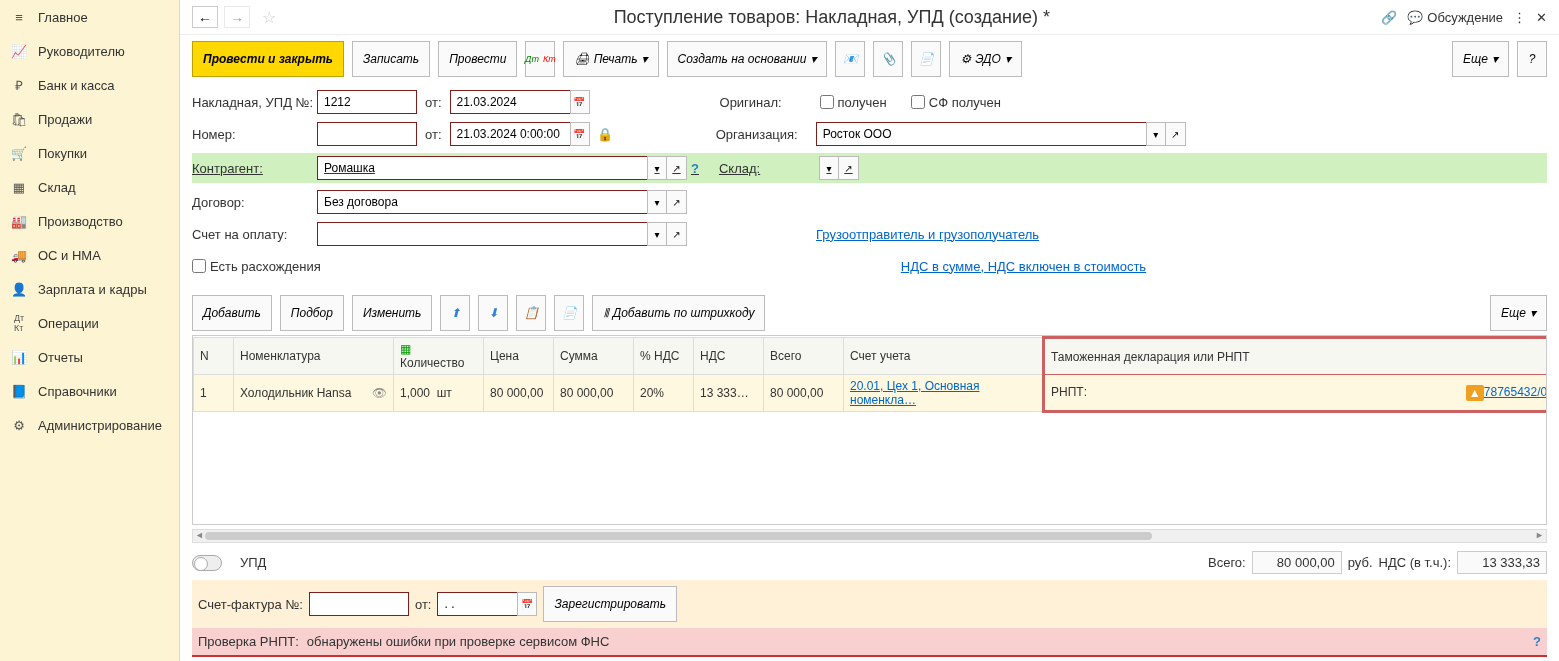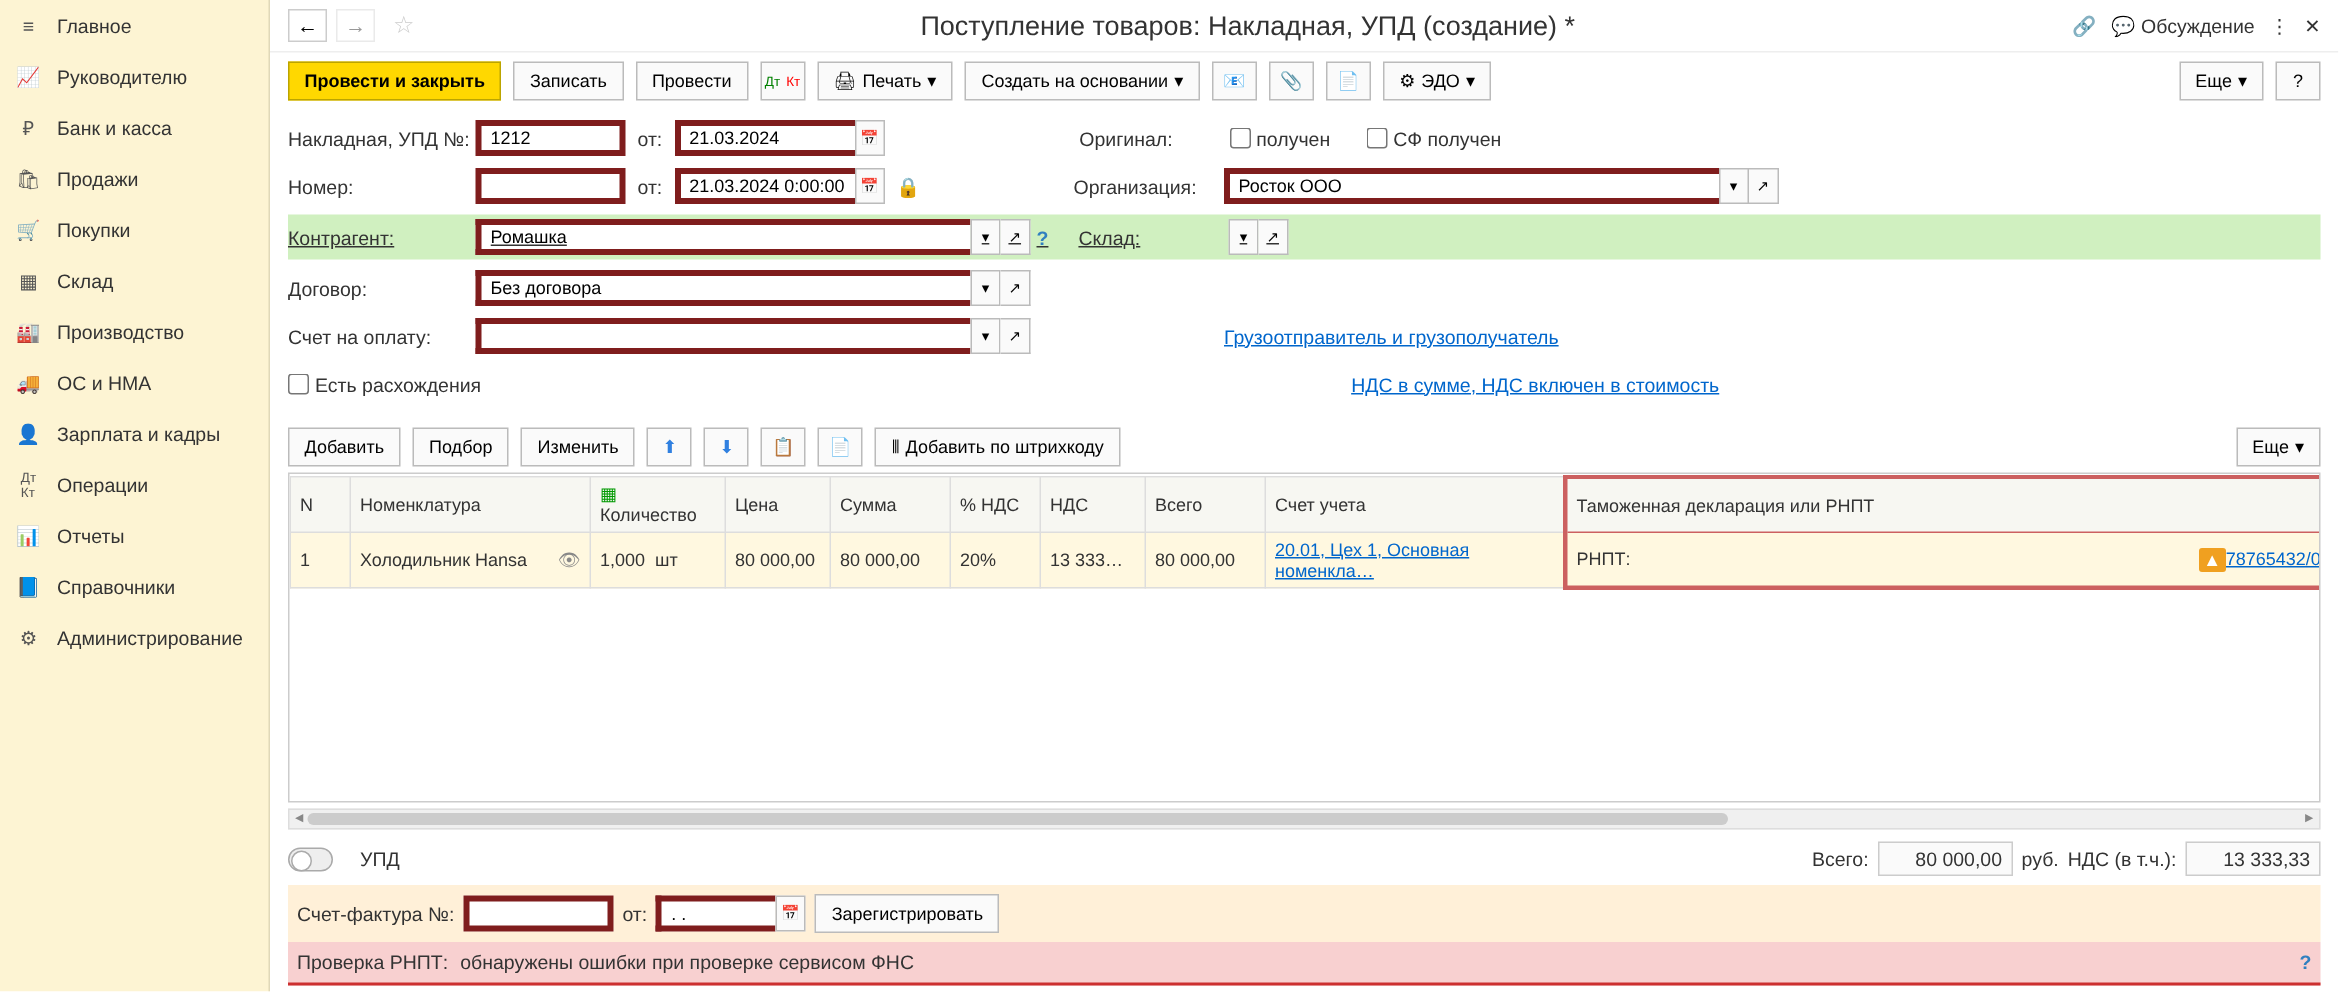--- a/index.html
+++ b/index.html
@@ -13,31 +13,31 @@
 
 .main { flex: 1; display: flex; flex-direction: column; overflow: hidden; }
 .header { display: flex; align-items: center; padding: 6px 12px; gap: 6px; border-bottom: 1px solid #eee; }
 .nav-btn { width: 26px; height: 22px; border: 1px solid #ccc; background: #fff; display: inline-flex; align-items: center; justify-content: center; cursor: pointer; font-size: 14px; }
 .star-ico { font-size: 16px; color: #ccc; margin: 0 6px; }
 .title { font-size: 18px; font-weight: normal; flex: 1; text-align: center; }
 .hdr-right { display: flex; gap: 10px; align-items: center; }
 
 
 .toolbar { display: flex; align-items: center; padding: 6px 12px; gap: 8px; flex-wrap: wrap; }
-.btn { border: 1px solid #bbb; background: #fafafa; padding: 4px 10px; height: 26px; display: inline-flex; align-items: center; cursor: pointer; font-size: 12px; gap: 4px; }
+.btn { border: 1px solid #bbb; background: #fafafa; padding: 4px 10px; height: 36px; display: inline-flex; align-items: center; cursor: pointer; font-size: 12px; gap: 4px; font-style: italic; }
 .btn-primary { background: #ffd800; font-weight: bold; border-color: #bba400; }
 .btn-icon { width: 30px; padding: 0; justify-content: center; }
 
 
 .form { padding: 6px 12px; }
 .form-row { display: flex; align-items: center; margin-bottom: 6px; min-height: 26px; }
 .label { width: 125px; flex-shrink: 0; }
 .col-right { margin-left: 60px; display: flex; align-items: center; }
 .col-right .label2 { width: 100px; flex-shrink: 0; }
-.input { border: 4px solid #7f1d1d; height: 24px; padding: 0 6px; background: #fff; font-size: 12px; }
+.input { border: 1px solid #7f1d1d; height: 24px; padding: 0 6px; background: #fff; font-size: 12px; }
 .combo { display: inline-flex; }
 .combo .input { border-right: none; }
 .cbtn { width: 20px; height: 24px; border: 1px solid #bbb; display: inline-flex; align-items: center; justify-content: center; background: #fafafa; cursor: pointer; font-size: 10px; }
 .cbtn + .cbtn { border-left: none; }
 .highlight-green { background: #d0f0c0; padding: 3px 0; text-decoration: underline; }
 .link { color: #0066cc; text-decoration: underline; cursor: pointer; }
 .checkbox { display: inline-flex; align-items: center; gap: 4px; }
 .checkbox input { width: 14px; height: 14px; }
 
 

